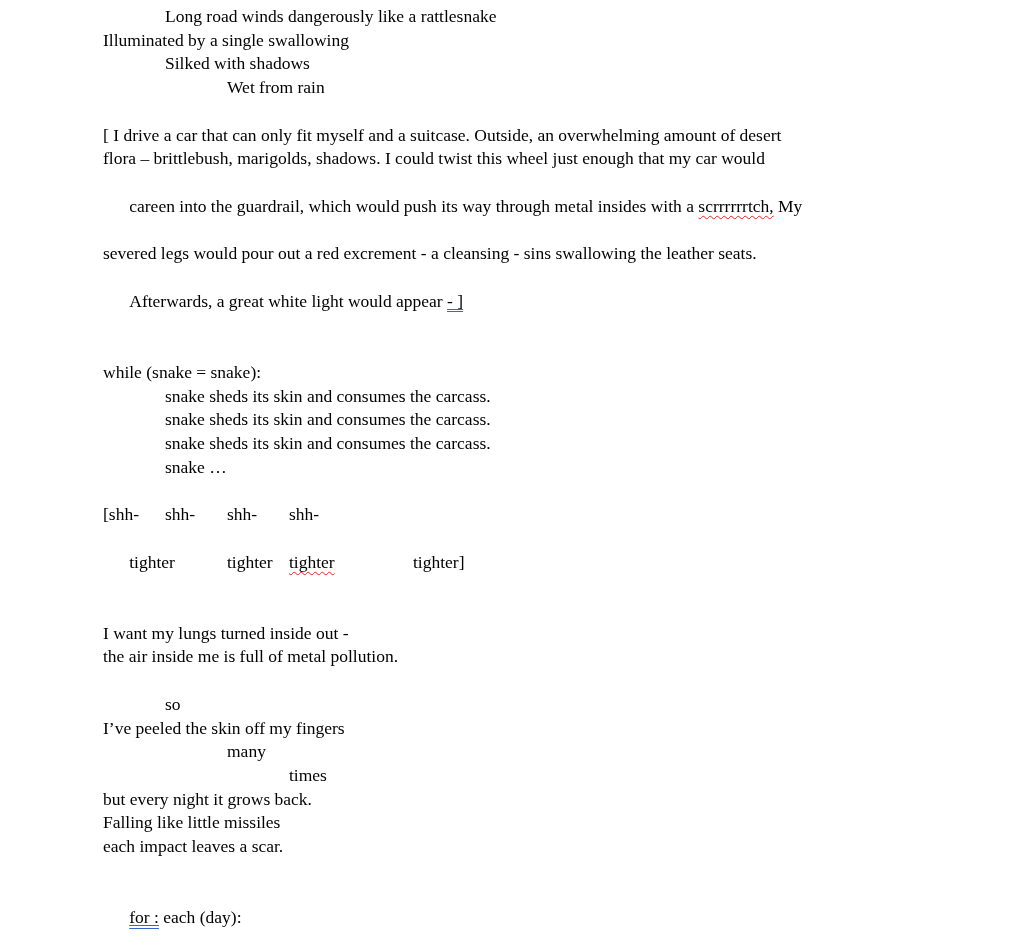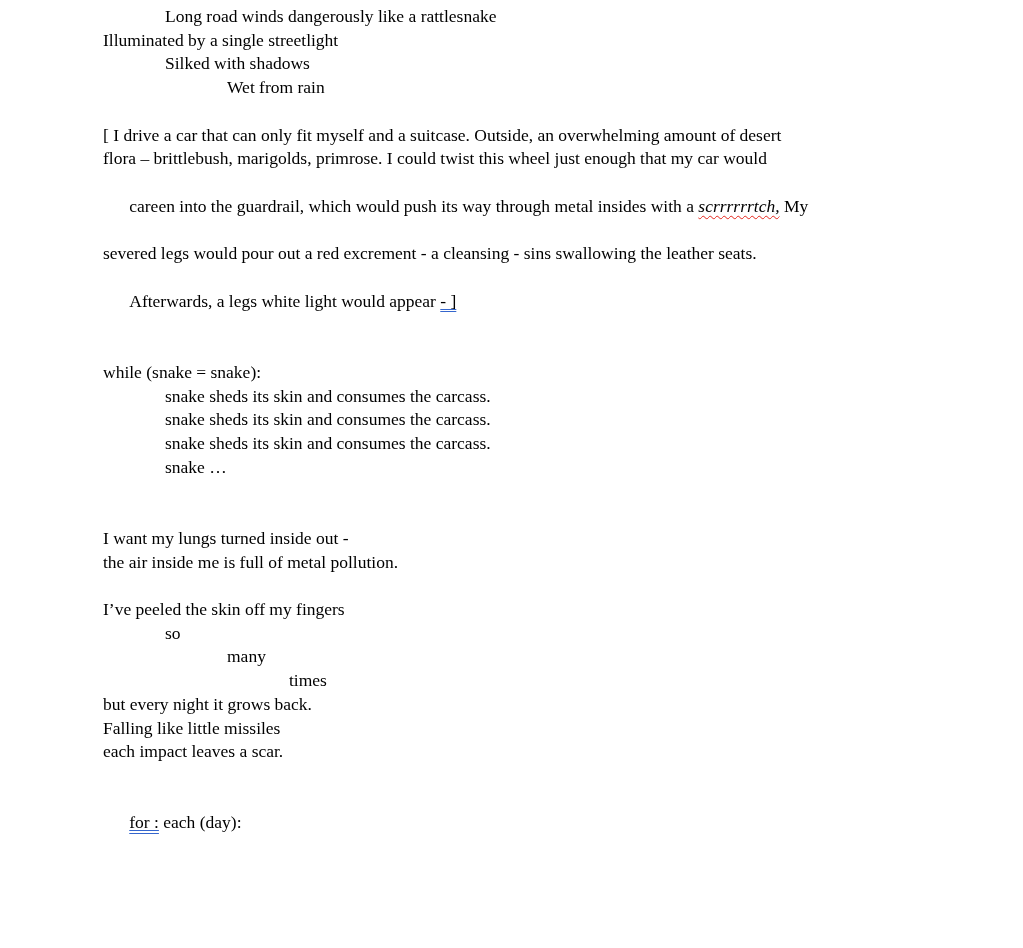--- a/index.html
+++ b/index.html
@@ -24,21 +24,20 @@
     cursor: text;
   }
   .line {
     white-space: pre-wrap;
     line-height: 23.72px;
     min-height: 23.72px;
     tab-size: 8;
     tab-size: 62px;
   }
   .italic {
-    font-style: italic;
   }
   .misspell {
     text-decoration: underline;
     text-decoration-style: wavy;
     text-decoration-color: var(--squiggle-red, #e5251b);
     text-decoration-thickness: 1px;
     text-underline-offset: 3px;
     text-decoration-skip-ink: none;
   }
   .grammar {
@@ -49,51 +48,55 @@
     text-decoration-skip-ink: none;
   }
 </style>
 </head>
 <body>
 
 <div class="page">
   <div>
 
     <div class="line">	Long road winds dangerously like a rattlesnake</div>
-    <div class="line">Illuminated by a single streetlight</div>
+    <div class="line">Illuminated by a single swallowing</div>
     <div class="line">	Silked with shadows</div>
     <div class="line">		Wet from rain</div>
     <div class="line"></div>
 
     <div class="line">[ I drive a car that can only fit myself and a suitcase. Outside, an overwhelming amount of desert</div>
-    <div class="line">flora – brittlebush, marigolds, primrose. I could twist this wheel just enough that my car would</div>
+    <div class="line">flora – brittlebush, marigolds, shadows. I could twist this wheel just enough that my car would</div>
     <div class="line">
       <span>careen into the guardrail, which would push its way through metal insides with a </span><span class="italic misspell">scrrrrrrtch,</span><span> My</span>
     </div>
     <div class="line">severed legs would pour out a red excrement - a cleansing - sins swallowing the leather seats.</div>
     <div class="line">
-      <span>Afterwards, a legs white light would appear </span><span class="grammar">- ]</span>
+      <span>Afterwards, a great white light would appear </span><span class="grammar">- ]</span>
     </div>
     <div class="line"></div>
 
     <div class="line">while (snake = snake):</div>
     <div class="line">	snake sheds its skin and consumes the carcass.</div>
     <div class="line">	snake sheds its skin and consumes the carcass.</div>
     <div class="line">	snake sheds its skin and consumes the carcass.</div>
     <div class="line">	snake …</div>
     <div class="line"></div>
 
+    <div class="line italic">[shh-	shh-	shh-	shh-</div>
+    <div class="line">
+      <span class="italic">tighter	tighter	</span><span class="italic misspell">tighter</span><span class="italic">		tighter]</span>
+    </div>
     <div class="line"></div>
 
     <div class="line">I want my lungs turned inside out -</div>
     <div class="line">the air inside me is full of metal pollution.</div>
     <div class="line"></div>
 
+    <div class="line">	so</div>
     <div class="line">I’ve peeled the skin off my fingers</div>
-    <div class="line">	so</div>
     <div class="line">		many</div>
     <div class="line">			times</div>
     <div class="line">but every night it grows back.</div>
     <div class="line">Falling like little missiles</div>
     <div class="line">each impact leaves a scar.</div>
     <div class="line"></div>
 
     <div class="line">
       <span class="grammar">for :</span><span> each (day):</span>
     </div>

